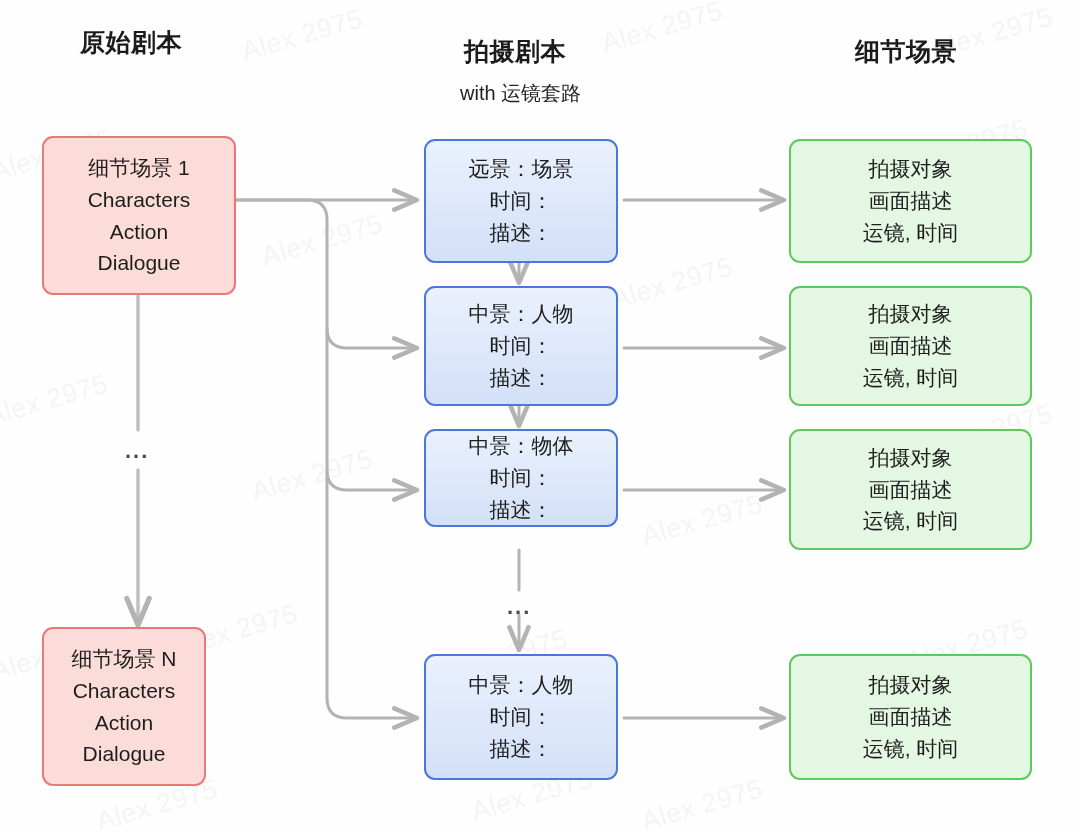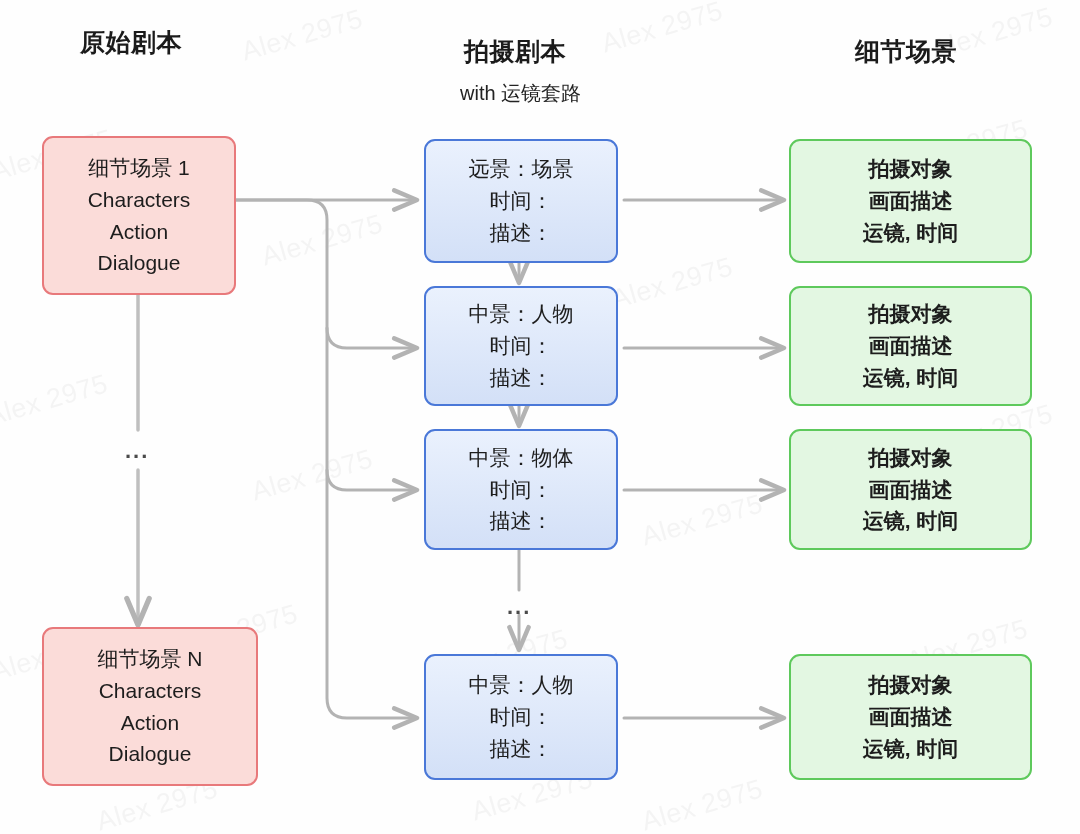--- a/index.html
+++ b/index.html
@@ -85,21 +85,20 @@
   }
   .node.blue {
     background: linear-gradient(180deg, #eaf1fd 0%, #d3e0f7 100%);
     border: 2.5px solid #4a78d8;
     border-radius: 11px;
   }
   .node.green {
     background: #e3f7e2;
     border: 2.5px solid #5ec95c;
     border-radius: 11px;
-    font-weight: bold;
   }
 
   
   .ellipsis {
     position: absolute;
     font-size: 22px;
     font-weight: 700;
     color: #4a4a4a;
     letter-spacing: 2px;
     line-height: 1;
@@ -170,40 +169,40 @@
 
   <div class="node red" style="left:42px; top:136px; width:194px; height:159px;">
     <div class="line">细节场景 1</div>
     <div class="line">Characters</div>
     <div class="line">Action</div>
     <div class="line">Dialogue</div>
   </div>
 
   <div class="ellipsis" style="left:125px; top:440px;">...</div>
 
-  <div class="node red" style="left:42px; top:627px; width:216px; height:159px;">
+  <div class="node red" style="left:42px; top:627px; width:164px; height:159px;">
     <div class="line">细节场景 N</div>
     <div class="line">Characters</div>
     <div class="line">Action</div>
     <div class="line">Dialogue</div>
   </div>
 
   <div class="node blue" style="left:424px; top:139px; width:194px; height:124px;">
     <div class="line">远景：场景</div>
     <div class="line">时间：</div>
     <div class="line">描述：</div>
   </div>
 
   <div class="node blue" style="left:424px; top:286px; width:194px; height:120px;">
     <div class="line">中景：人物</div>
     <div class="line">时间：</div>
     <div class="line">描述：</div>
   </div>
 
-  <div class="node blue" style="left:424px; top:429px; width:194px; height:121px;">
+  <div class="node blue" style="left:424px; top:429px; width:194px; height:98px;">
     <div class="line">中景：物体</div>
     <div class="line">时间：</div>
     <div class="line">描述：</div>
   </div>
 
   <div class="ellipsis" style="left:507px; top:596px;">...</div>
 
   <div class="node blue" style="left:424px; top:654px; width:194px; height:126px;">
     <div class="line">中景：人物</div>
     <div class="line">时间：</div>

